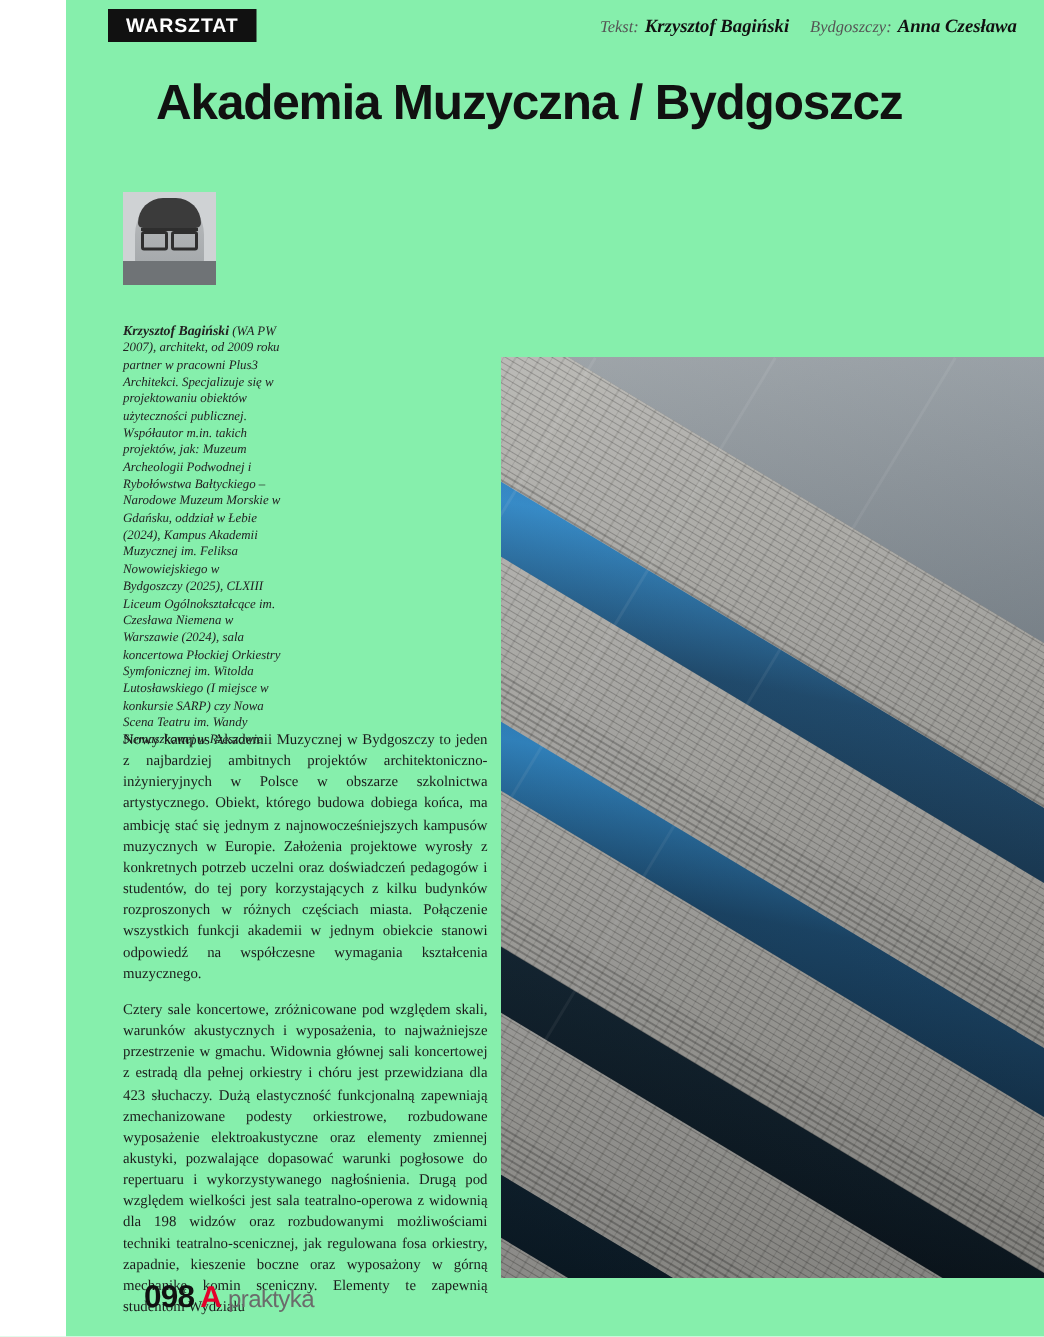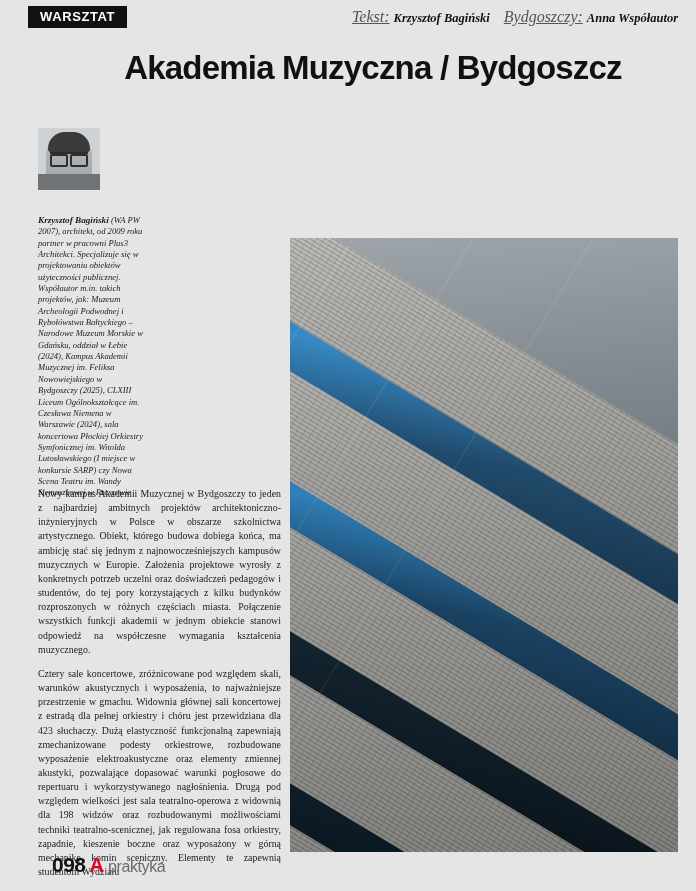--- a/index.html
+++ b/index.html
@@ -12,21 +12,22 @@
     height: 891px;
     position: relative;
     font-family: "Liberation Sans", sans-serif;
     color: #1a1a1a;
     overflow: hidden;
   }
 
   .page {
     position: absolute;
     inset: 0;
-    background: #e5e5e5;
+    background: #86efac;
+    margin-left: 44px;
   }
 
   
   .header-row {
     position: absolute;
     top: 6px;
     left: 28px;
     right: 18px;
     height: 22px;
     display: flex;
@@ -48,22 +49,21 @@
     color: #333;
     display: flex;
     align-items: baseline;
     gap: 4px;
     white-space: nowrap;
   }
   .byline .lbl {
     font-style: italic;
     color: #555;
     font-family: "Liberation Serif", serif;
-    font-size: 16px;
-    text-decoration: underline;
+    font-size: 11px;
   }
   .byline .nm {
     font-weight: bold;
     font-style: italic;
     color: #111;
     font-family: "Liberation Serif", serif;
     font-size: 12.5px;
   }
   .byline .sep { display: inline-block; width: 6px; }
 
@@ -71,21 +71,20 @@
     position: absolute;
     top: 28px;
     left: 60px;
     right: 10px;
     font-size: 33px;
     font-weight: bold;
     letter-spacing: -0.8px;
     color: #111;
     line-height: 1.1;
     font-family: "Liberation Sans", sans-serif;
-    text-align: center;
   }
 
   
   .author-photo {
     position: absolute;
     left: 38px;
     top: 128px;
     width: 62px;
     height: 62px;
     background: #cfd2d4;
@@ -279,21 +278,21 @@
 
 <div class="page">
 
   <div class="header-row">
     <div class="section-badge">WARSZTAT</div>
     <div class="byline">
       <span class="lbl">Tekst:</span>
       <span class="nm">Krzysztof Bagiński</span>
       <span class="sep"></span>
       <span class="lbl">Bydgoszczy:</span>
-      <span class="nm">Anna Współautor</span>
+      <span class="nm">Anna Czesława</span>
     </div>
   </div>
 
   <h1 class="title">Akademia Muzyczna / Bydgoszcz</h1>
 
   <div class="author-photo">
     <div class="face"></div>
     <div class="hair"></div>
     <div class="glasses"></div>
     <div class="shirt"></div>

